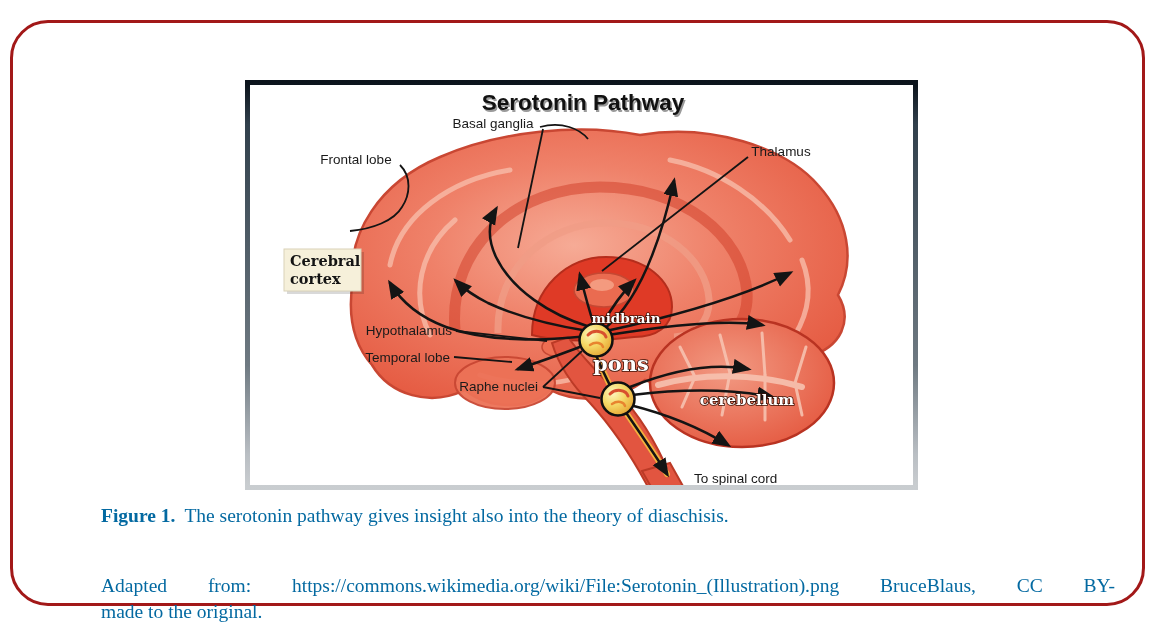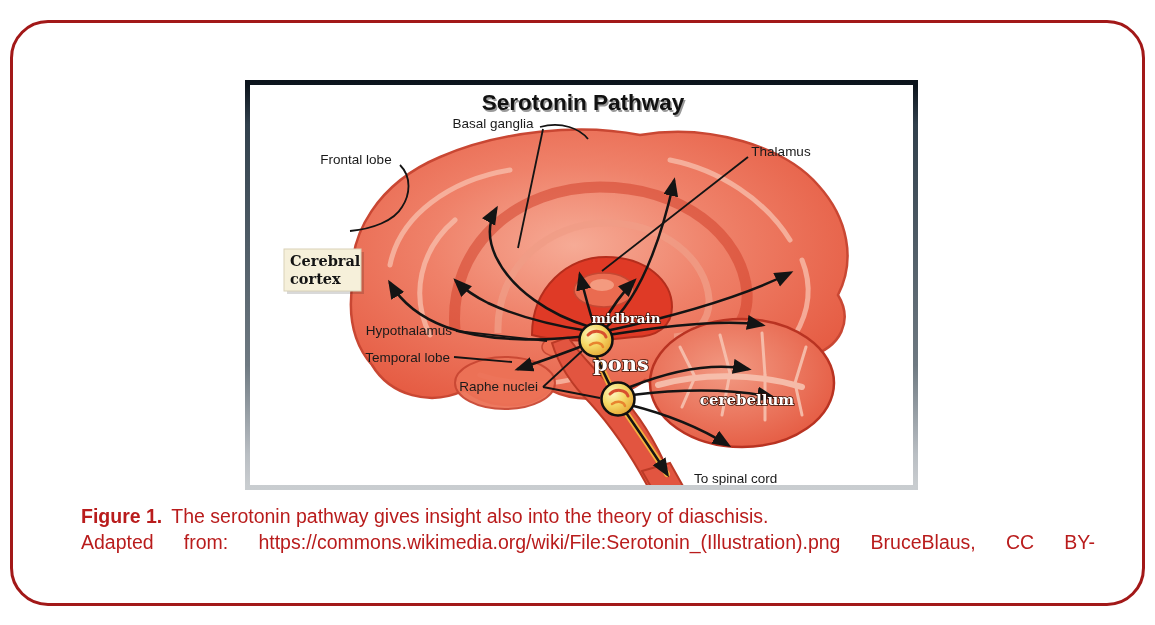--- a/index.html
+++ b/index.html
@@ -5,24 +5,24 @@
   html,body{margin:0;padding:0;background:#ffffff;}
   body{width:1155px;height:625px;position:relative;overflow:hidden;
        font-family:"Liberation Sans",sans-serif;}
   .outer-frame{position:absolute;left:10px;top:20px;width:1129px;height:580px;
        border:3px solid #a21818;border-radius:38px;background:#ffffff;}
   .illustration{position:absolute;left:232px;top:57px;width:673px;height:410px;
        box-sizing:border-box;background:#ffffff;
        border:5px solid #233240;
        border-image:linear-gradient(180deg,#0c141c 0%,#31404c 10%,#6f7a82 70%,#b9bec3 92%,#c9cdd0 100%) 1;}
   .illustration svg{display:block;width:100%;height:100%;}
-  .caption{position:absolute;left:68px;top:480px;width:1014px;
-       font-size:19.5px;line-height:26px;color:#b91c1c;}
+  .caption{position:absolute;left:88px;top:480px;width:1014px;
+       font-size:19.5px;line-height:26px;color:#0369a1;font-family:Liberation Serif, serif;}
   .caption .figlabel{font-weight:bold;margin-right:9px;}
-  .jline{text-align:justify;text-align-last:justify;}
+  .jline{text-align:justify;text-align-last:justify;margin-top:44px;}
   .lbl{font-family:"Liberation Sans",sans-serif;font-size:13.5px;fill:#1a1a1a;}
   .serifw{font-family:"DejaVu Serif","Liberation Serif",serif;font-weight:bold;fill:#ffffff;
        stroke:#3a1005;stroke-width:1.6px;paint-order:stroke;}
   .serifd{font-family:"DejaVu Serif","Liberation Serif",serif;font-weight:bold;fill:#141414;}
   .ttl{font-family:"Liberation Sans",sans-serif;font-weight:bold;font-size:22.5px;}
 </style>
 </head>
 <body>
 
 <div class="outer-frame">
@@ -162,15 +162,16 @@
       <text class="ttl" x="334.5" y="26.5" text-anchor="middle" fill="#9a9a9a">Serotonin Pathway</text>
       <text class="ttl" x="333" y="25" text-anchor="middle" fill="#111111">Serotonin Pathway</text>
     </svg>
   </div>
 
   <div class="caption">
     <div>
       <span class="figlabel">Figure 1.</span><span>The serotonin pathway gives insight also into the theory of diaschisis.</span>
     </div>
     <div class="jline">Adapted from: https://commons.wikimedia.org/wiki/File:Serotonin_(Illustration).png BruceBlaus, CC BY-</div>
+    <div>made to the original.</div>
   </div>
 
 </div>
 
 </body></html>

